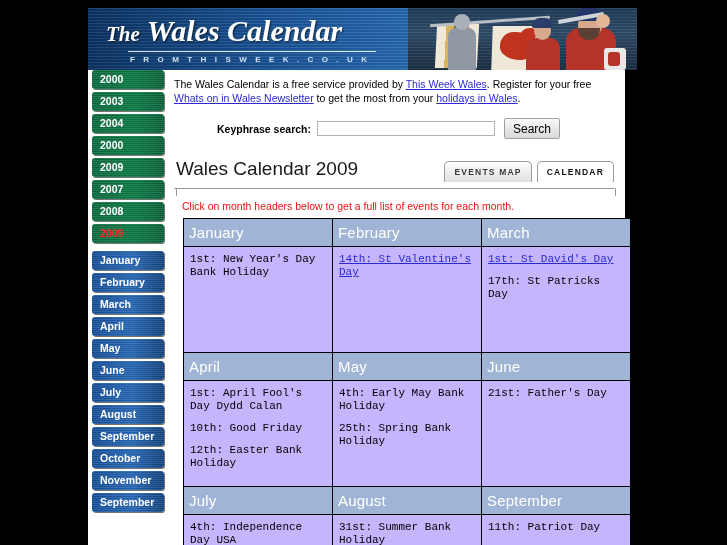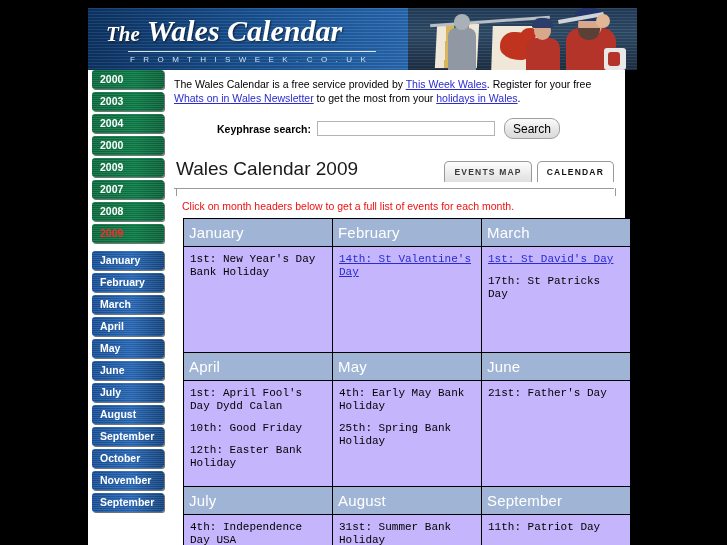--- a/index.html
+++ b/index.html
@@ -65,21 +65,21 @@
     width: 248px;
     height: 1px;
     background: rgba(255,255,255,0.85);
   }
   .banner-sub {
     position: absolute;
     left: 42px;
     top: 47px;
     color: #cfe0f2;
     font-size: 8px;
-    font-weight: normal;
+    font-weight: bold;
     letter-spacing: 3.1px;
     white-space: nowrap;
   }
   .banner-photo {
     position: absolute;
     left: 320px; top: 0;
     width: 229px; height: 62px;
     background:
       repeating-linear-gradient(to bottom,
         rgba(255,255,255,0.05) 0px, rgba(255,255,255,0.05) 1px,
@@ -215,21 +215,21 @@
     font-family: "Liberation Sans", sans-serif;
     padding: 0 2px;
     box-sizing: border-box;
   }
   .search-button {
     margin-left: 9px;
     min-width: 50px;
     height: 21px;
     background: linear-gradient(to bottom, #fbfbfb 0%, #e6e6e6 55%, #dadada 100%);
     border: 1px solid #a0a0a0;
-    border-radius: 9px;
+    border-radius: 2px;
     font-size: 12px;
     font-family: "Liberation Sans", sans-serif;
     color: #000;
     cursor: pointer;
     padding: 0 8px;
   }
 
   
   .titlebar {
     position: absolute;

